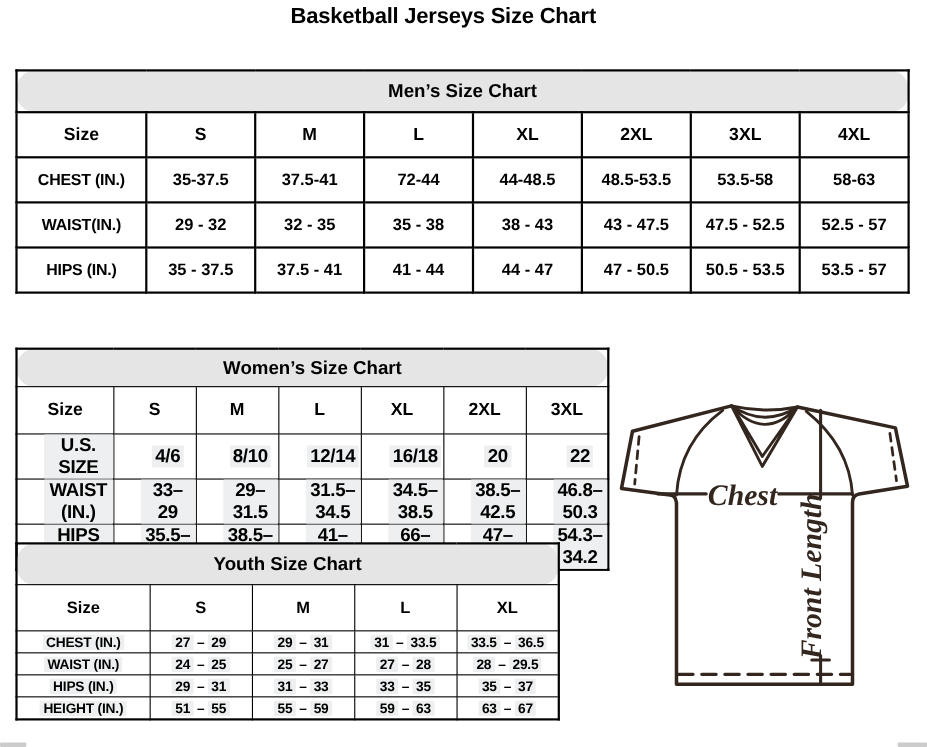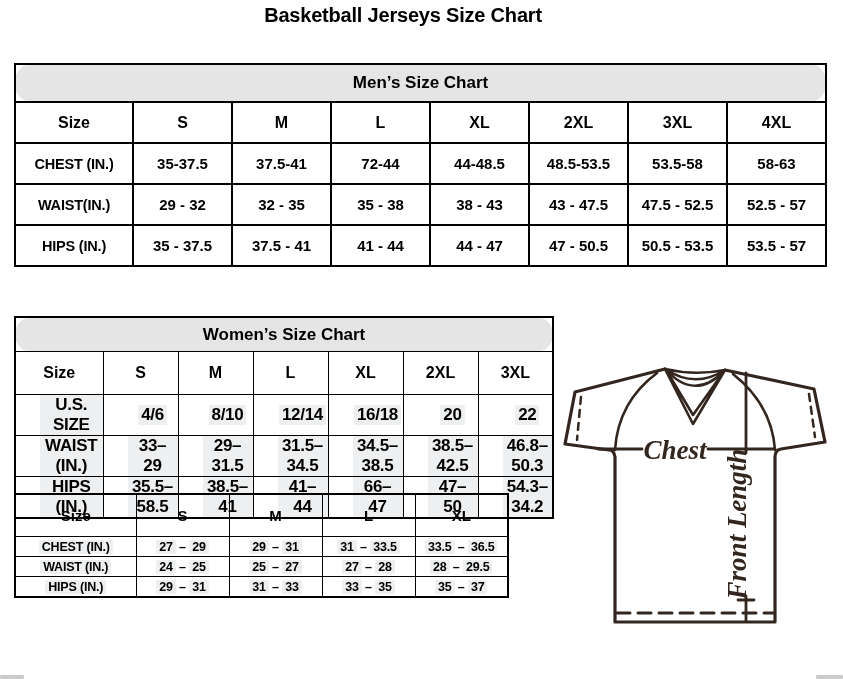--- a/index.html
+++ b/index.html
@@ -178,20 +178,23 @@
   <div id="youth-wrap">
     <table id="youth-table" class="small-table">
       <colgroup>
           <col class="youth-col-label">
           <col class="youth-col-val">
           <col class="youth-col-val">
           <col class="youth-col-val">
           <col class="youth-col-val">
         </colgroup>
       <thead>
+        <tr>
+          <th class="section-title" colspan="5">Youth Size Chart</th>
+        </tr>
         <tr class="col-head">
             <th>Size</th>
             <th>S</th>
             <th>M</th>
             <th>L</th>
             <th>XL</th>
           </tr>
       </thead>
       <tbody>
           <tr>
@@ -208,20 +211,27 @@
             <td><span class="hl">27</span> – <span class="hl">28</span></td>
             <td><span class="hl">28</span> – <span class="hl">29.5</span></td>
           </tr>
           <tr>
             <th><span class="hl">HIPS (IN.)</span></th>
             <td><span class="hl">29</span> – <span class="hl">31</span></td>
             <td><span class="hl">31</span> – <span class="hl">33</span></td>
             <td><span class="hl">33</span> – <span class="hl">35</span></td>
             <td><span class="hl">35</span> – <span class="hl">37</span></td>
           </tr>
+          <tr>
+            <th><span class="hl">HEIGHT (IN.)</span></th>
+            <td><span class="hl">51</span> – <span class="hl">55</span></td>
+            <td><span class="hl">55</span> – <span class="hl">59</span></td>
+            <td><span class="hl">59</span> – <span class="hl">63</span></td>
+            <td><span class="hl">63</span> – <span class="hl">67</span></td>
+          </tr>
         </tbody>
     </table>
   </div>
 
   <svg id="jersey" viewBox="0 0 280 290">
     <g fill="none" stroke="#33261e" stroke-width="3" stroke-linejoin="round" stroke-linecap="round">
 
       <path d="M 109,9 L 19,32 L 9,84 L 53,90 Q 58,90 59,97 L 59,262 L 219,262 L 219,97 Q 219,90 225,89 L 269,82 L 258,29 L 169,10" stroke-width="3.2"></path>
 
       <path d="M 109,9 Q 139,16 169,10 M 109,9 Q 139,29 169,10 M 109,9 Q 139,42 169,10" stroke-width="2.6"></path>

